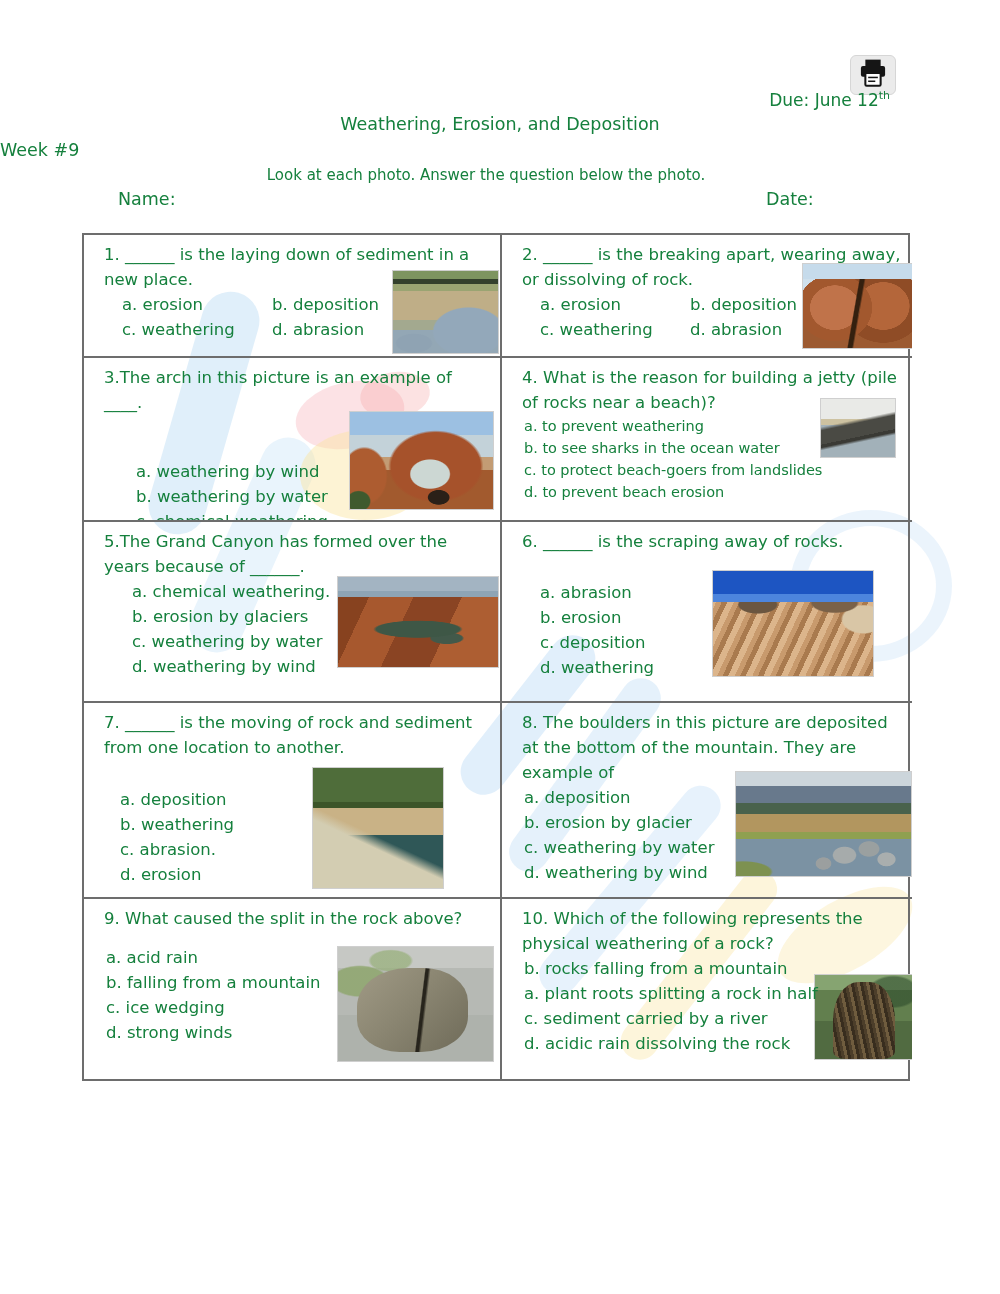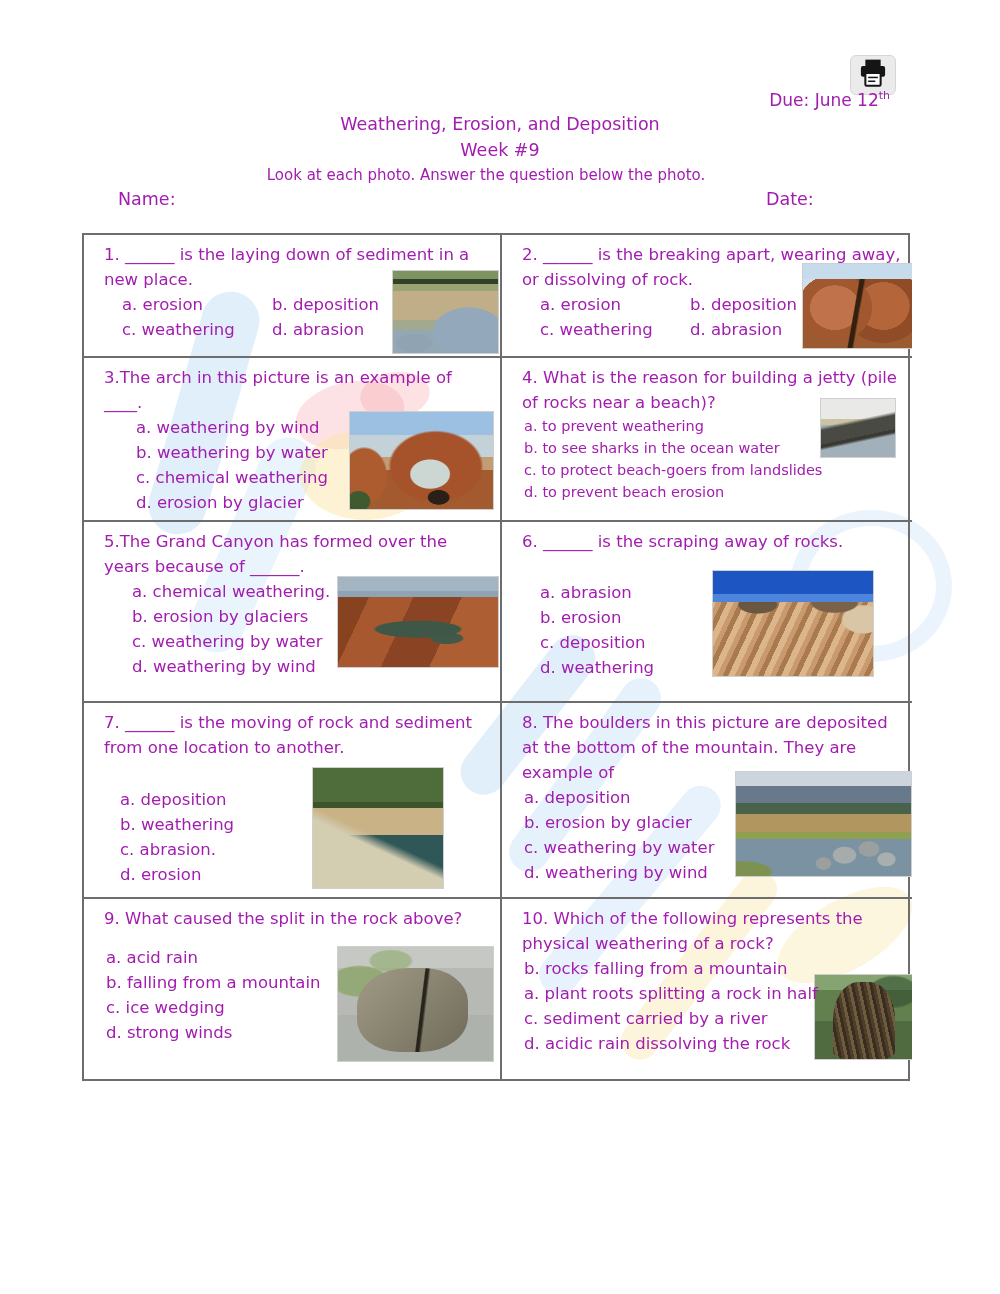--- a/index.html
+++ b/index.html
@@ -1,17 +1,17 @@
 <!DOCTYPE html>
 <html><head>
 <meta charset="utf-8">
 <style>
   html,body{margin:0;padding:0;background:#fff;}
   .page{position:relative;width:1000px;height:1294px;background:#ffffff;overflow:hidden;
-        font-family:"DejaVu Sans","Liberation Sans",sans-serif;color:#a21caf;}
+        font-family:"DejaVu Sans","Liberation Sans",sans-serif;color:#15803d;}
   
   .wm{position:absolute;pointer-events:none;z-index:0;}
   .wm-band1{left:175px;top:288px;width:58px;height:250px;background:rgba(173,212,243,.38);
             border-radius:30px;transform:rotate(16deg);}
   .wm-band2{left:225px;top:430px;width:55px;height:230px;background:rgba(183,219,246,.30);
             border-radius:30px;transform:rotate(24deg);}
   .wm-pink{left:295px;top:382px;width:110px;height:66px;background:rgba(248,186,194,.42);
            border-radius:50%;transform:rotate(-12deg);}
   .wm-red{left:360px;top:372px;width:70px;height:46px;background:rgba(245,160,160,.30);
           border-radius:50%;transform:rotate(-8deg);}
@@ -29,21 +29,21 @@
            border-radius:50%;background:transparent;}
   .wm-yellow2{left:770px;top:900px;width:150px;height:70px;background:rgba(250,232,170,.38);
               border-radius:50%;transform:rotate(-30deg);}
   
   .hdr{position:absolute;z-index:2;}
   .print-btn{left:850px;top:55px;width:44px;height:38px;background:#ebebeb;border:1px solid #d6d6d6;
              border-radius:6px;display:flex;align-items:center;justify-content:center;cursor:pointer;}
   .due{left:0;top:89px;width:890px;text-align:right;font-size:17px;}
   .due sup{font-size:11px;}
   .title-line{left:0;top:114px;width:1000px;text-align:center;font-size:17.5px;}
-  .week-line{left:0;top:140px;width:1000px;text-align:center;font-size:17.5px;}
+  .week-line{left:0;top:140px;width:1000px;font-size:17.5px;}
   .instr-line{left:0;top:166px;width:972px;text-align:center;font-size:15px;}
   .name-label{left:118px;top:189px;font-size:17.5px;}
   .date-label{left:766px;top:189px;font-size:17.5px;}
   
   .qtable{position:absolute;left:82px;top:233px;width:828px;z-index:1;
           display:grid;grid-template-columns:418px 410px;
           grid-template-rows:123px 164px 181px 196px 180px;
           border:2px solid #6d6d6d;box-sizing:border-box;background:transparent;}
   .cell{position:relative;box-sizing:border-box;padding:7px 8px 0 20px;overflow:hidden;
         font-size:16.5px;line-height:25px;}
@@ -51,21 +51,21 @@
   .cell.bb{border-bottom:2px solid #6d6d6d;}
   .qtext{position:relative;z-index:2;}
   .opts{position:relative;z-index:2;}
   .opt{display:block;}
   
   .c1 .qtext{max-width:398px;}
   .c1 .opts,.c2 .opts{display:grid;grid-template-columns:150px auto;margin-left:18px;}
   .c1 .opts .opt,.c2 .opts .opt{display:block;}
   .c2 .qtext{max-width:388px;}
   .c3 .qtext{max-width:402px;}
-  .c3 .opts{margin-left:32px;}
+  .c3 .opts{margin-left:32px;margin-top:44px;}
   .c4 .qtext{max-width:398px;}
   .c4 .opts{margin-left:2px;font-size:14.5px;line-height:22px;}
   .c5 .qtext{max-width:372px;}
   .c5 .opts{margin-left:28px;}
   .c6 .opts{margin-left:18px;margin-top:26px;}
   .c7 .qtext{max-width:382px;}
   .c7 .opts{margin-left:16px;margin-top:27px;}
   .c8 .qtext{max-width:400px;}
   .c8 .opts{margin-left:2px;}
   .c9 .opts{margin-left:2px;margin-top:14px;}

